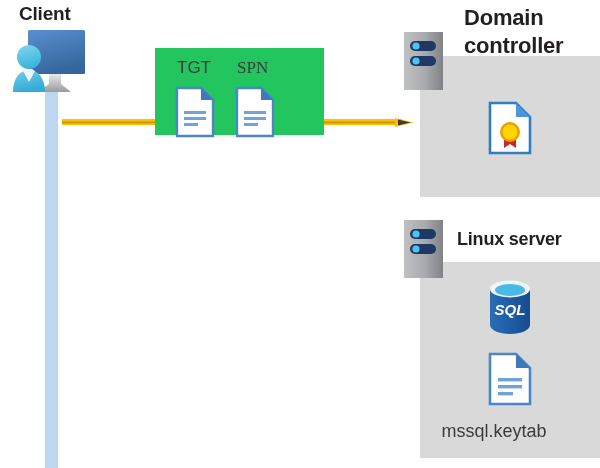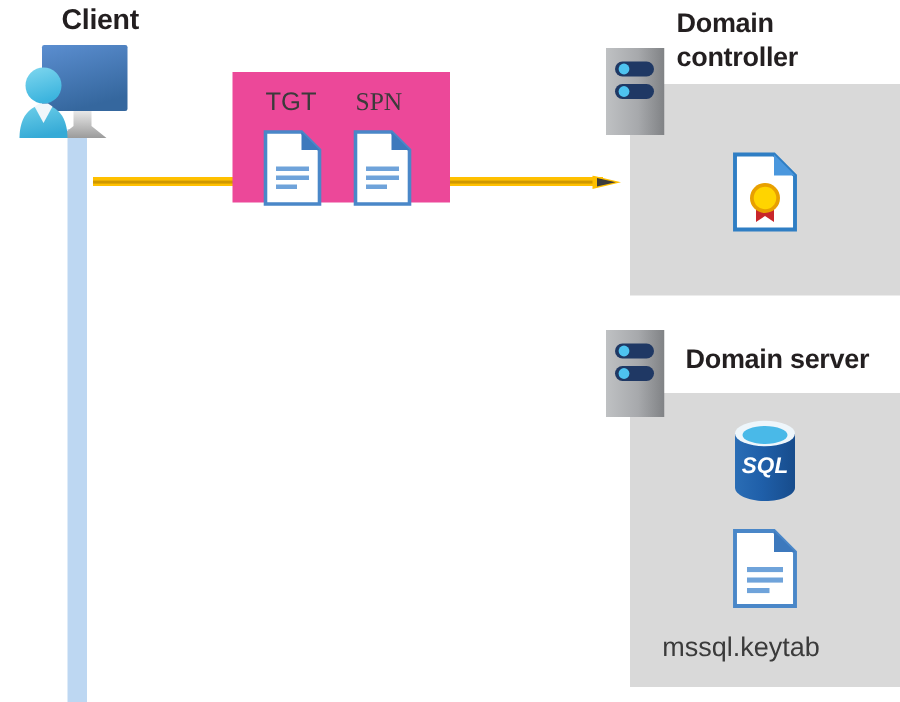--- a/index.html
+++ b/index.html
@@ -24,47 +24,48 @@
 
   
   .title {
     font-weight: bold;
     color: #231f20;
     line-height: 1.25;
     white-space: pre-line;
     letter-spacing: -0.2px;
   }
   #client-title {
-    left: 41px; top: 2px;
+    left: 19px; top: 2px;
     font-size: 19px;
   }
   #dc-title {
-    left: 451px; top: 4px;
-    font-size: 18px;
+    left: 464px; top: 4px;
+    font-size: 22px;
   }
   #linux-title {
     left: 457px; top: 228px;
     font-size: 18px;
   }
 
   
   #client-lifeline {
     left: 45px; top: 86px;
     width: 13px; height: 382px;
     background: #bdd7f2;
   }
 
   
   #client-icon { left: 8px; top: 26px; width: 92px; height: 72px; }
 
   
   #token-box {
     left: 155px; top: 48px;
     width: 145px; height: 87px;
-    background: #ec4899;
+    background: #22c55e;
+    padding-left: 24px;
   }
   .token-label {
     position: absolute;
     top: 10px;
     font-size: 17px;
     color: #3b3b3b;
     font-weight: normal;
   }
   #tgt-label { left: 22px; }
   #spn-label { left: 82px; font-family: Liberation Serif, serif; }
@@ -207,21 +208,21 @@
 
       <path d="M16 33 l0 14 l6 -4 l6 4 l0 -14 z" fill="#c8262a"></path>
 
       <circle cx="22" cy="31" r="10" fill="#e8a000"></circle>
       <circle cx="22" cy="31" r="7.5" fill="#ffd400"></circle>
     </svg>
   </div>
 
   <div class="abs gray-panel" id="linux-panel"></div>
 
-  <div class="abs title" id="linux-title">Domain server</div>
+  <div class="abs title" id="linux-title">Linux server</div>
 
   <div class="abs server-icon" id="linux-server">
     <svg width="39" height="58" viewBox="0 0 39 58" xmlns="http://www.w3.org/2000/svg">
       <defs>
         <linearGradient id="twrGradB" x1="0" y1="0" x2="1" y2="0">
           <stop offset="0%" stop-color="#bfc1c3"></stop>
           <stop offset="55%" stop-color="#a7a9ac"></stop>
           <stop offset="100%" stop-color="#808285"></stop>
         </linearGradient>
       </defs>

